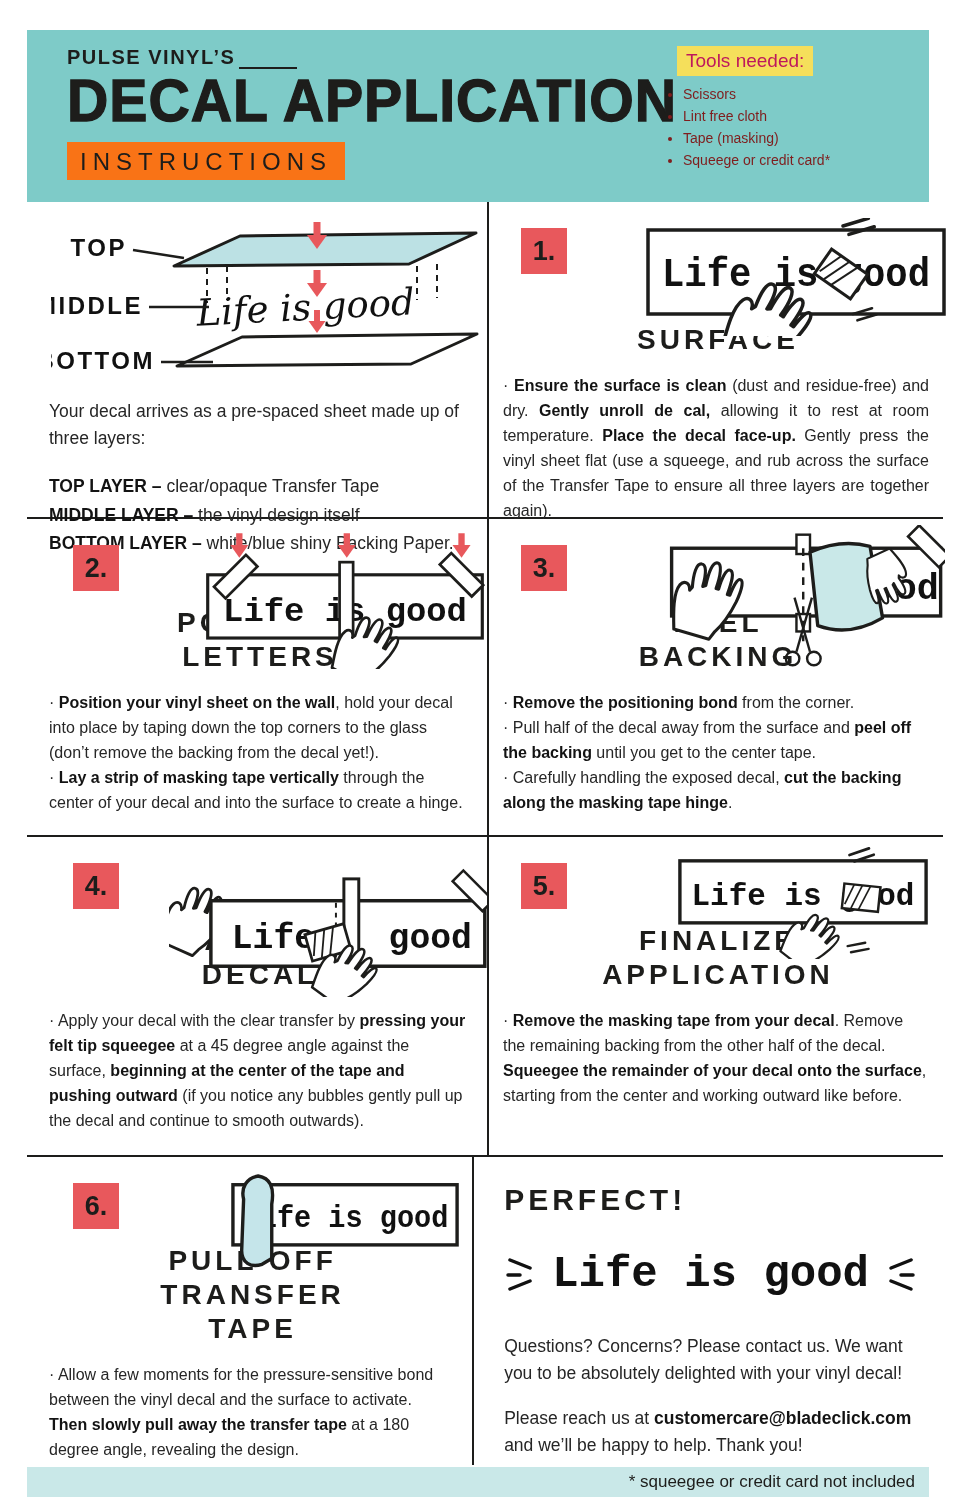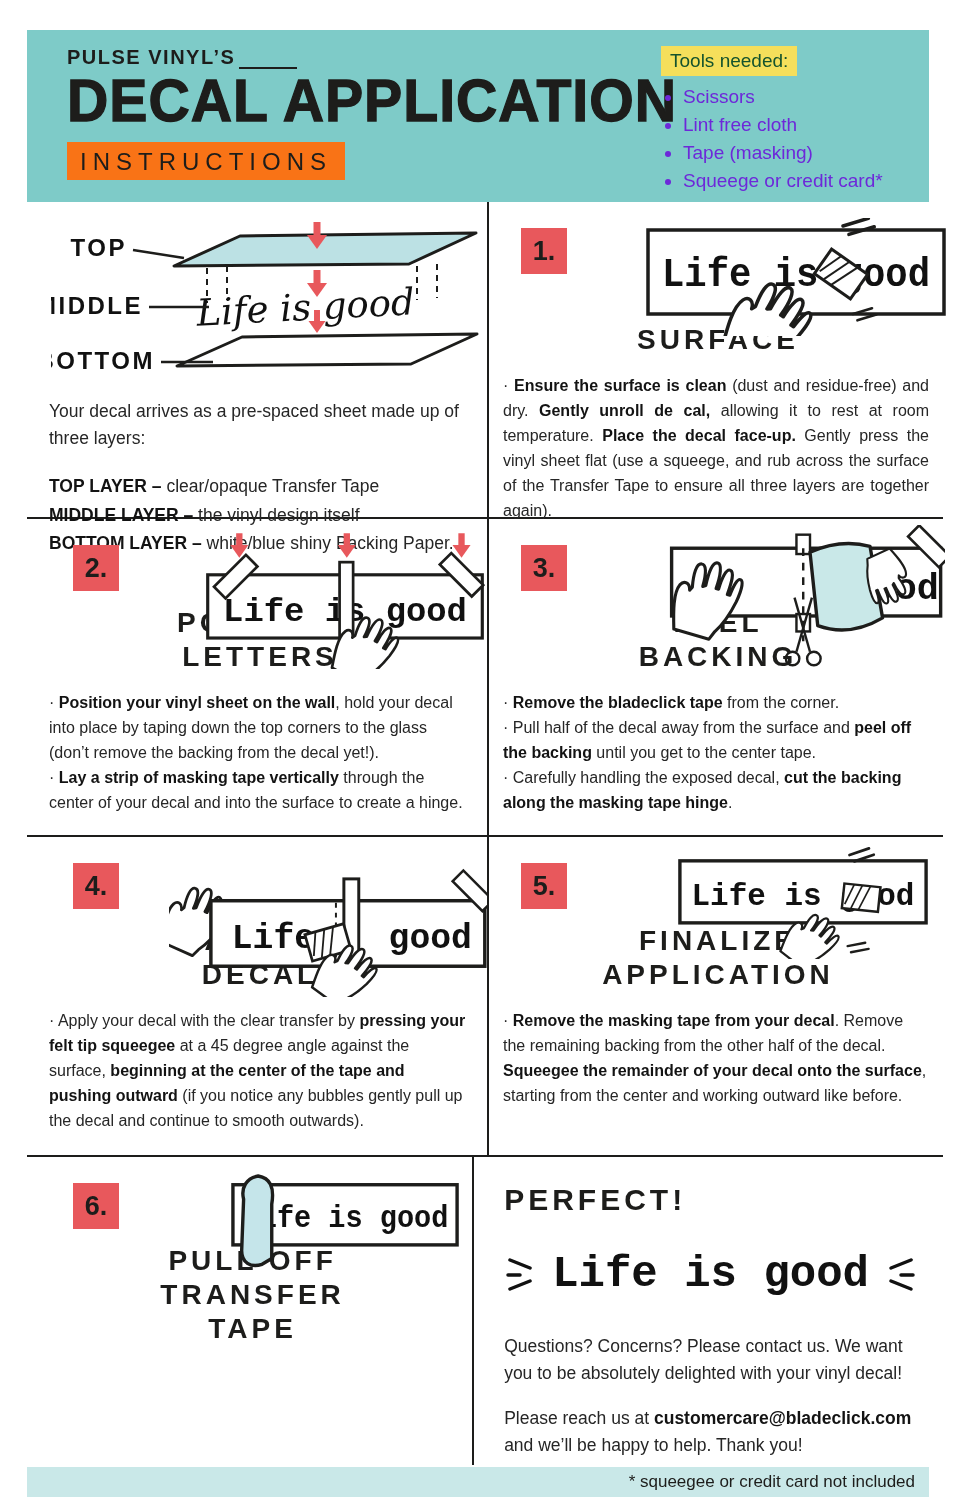--- a/index.html
+++ b/index.html
@@ -19,23 +19,23 @@
   .title {
     margin-top:2px; font-size:59px; font-weight:700; letter-spacing:1px;
     color:#1d1d1b; -webkit-text-stroke:1.3px #1d1d1b; line-height:1.05;
     transform:scaleX(.97); transform-origin:left;
   }
   .badge {
     display:inline-block; margin-top:9px; background:#f97316;
     font-size:24px; font-weight:400; letter-spacing:6px; padding:6px 13px 4px 13px; color:#1d1d1b;
   }
   .tools { position:absolute; top:16px; right:26px; width:242px; }
-  .tools-label { display:inline-block; background:#F5DF5B; font-size:19px; padding:4px 9px; color:#14532d; }
+  .tools-label { display:inline-block; background:#F5DF5B; font-size:19px; padding:4px 9px; color:#be185d;margin-left:16px; }
   .tools ul { margin:10px 0 0 22px; }
-  .tools li { font-size:19px; margin:6px 0; color:#6d28d9; }
+  .tools li { font-size:14px; margin:6px 0; color:#7f1d1d; }
   
   .main { position:absolute; top:202px; left:27px; width:916px; }
   .row { display:flex; border-bottom:2px solid #1d1d1b; }
   .row:last-child { border-bottom:none; }
   .r1 { height:317px; } .r2 { height:318px; } .r3 { height:320px; } .r4 { height:308px; }
   .cell { position:relative; }
   .cell-l { width:462px; border-right:2px solid #1d1d1b; padding:0 16px 0 22px; }
   .cell-r { flex:1; padding:0 10px 0 14px; }
   
   .step-badge {
@@ -221,21 +221,21 @@
           <rect x="187" y="10" width="14" height="20" fill="#fff" stroke="#1d1d1b" stroke-width="2.5"></rect>
           <rect x="187" y="92" width="14" height="18" fill="#fff" stroke="#1d1d1b" stroke-width="2.5"></rect>
           <line x1="194" y1="24" x2="194" y2="120" stroke="#1d1d1b" stroke-width="2.5" stroke-dasharray="8,7"></line>
           <use href="#tape" transform="translate(324,22) rotate(45) scale(0.9)"></use>
           <path d="M201,28 Q233,14 263,22 L276,96 Q242,116 209,104 Z" fill="#C9E8E8" stroke="#1d1d1b" stroke-width="3.5" stroke-linejoin="round"></path>
           <use href="#hand" transform="translate(316,74) rotate(155) scale(0.62)"></use>
           <use href="#hand" transform="translate(72,20) rotate(16) scale(0.92)"></use>
           <use href="#scissors" transform="translate(194,115)"></use>
         </svg>
         <div class="step-body">
-            <p class="rt"><span>· </span><span class="b">Remove the bladeclick tape</span><span> from the corner.</span></p>
+            <p class="rt"><span>· </span><span class="b">Remove the positioning bond</span><span> from the corner.</span></p>
             <p class="rt"><span>· Pull half of the decal away from the surface and </span><span class="b">peel off the backing</span><span> until you get to the center tape.</span></p>
             <p class="rt"><span>· Carefully handling the exposed decal, </span><span class="b">cut the backing along the masking tape hinge</span><span>.</span></p>
           </div>
       </div>
     </div>
 
     <div class="row r3">
       <div class="cell cell-l">
         <div class="step-badge">
             <span>4.</span>
@@ -284,20 +284,23 @@
             <span>6.</span>
           </div>
         <h3 class="step-title">PULL OFF
 TRANSFER
 TAPE</h3>
         <svg class="illus s6-illus" width="262" height="104" viewBox="0 0 270 107">
           <rect x="36" y="12" width="231" height="62" fill="#fff" stroke="#1d1d1b" stroke-width="3.5"></rect>
           <text x="152" y="56" text-anchor="middle" font-size="33" textLength="212" lengthAdjust="spacingAndGlyphs">Life is good</text>
           <path d="M62,3 C50,5 44,15 47,27 L45,80 C45,92 54,98 66,94 L76,88 L76,32 C79,14 74,5 62,3 Z" fill="#C5E5EA" stroke="#1d1d1b" stroke-width="3.5" stroke-linejoin="round"></path>
         </svg>
+        <div class="step-body">
+            <p class="rt"><span>· Allow a few moments for the pressure-sensitive bond between the vinyl decal and the surface to activate. </span><span class="b">Then slowly pull away the transfer tape</span><span> at a 180 degree angle, revealing the design.</span></p>
+          </div>
       </div>
 
       <div class="cell cell-r cell-perfect">
         <h3 class="perfect-title">PERFECT!</h3>
         <div class="perfect-logo">
           <svg width="32" height="40" viewBox="0 0 32 40">
             <g stroke="#111" stroke-width="3.5" stroke-linecap="round" fill="none">
               <path d="M6 6 L26 14"></path>
                 <path d="M4 21 L16 21"></path>
                 <path d="M6 35 L26 27"></path>

